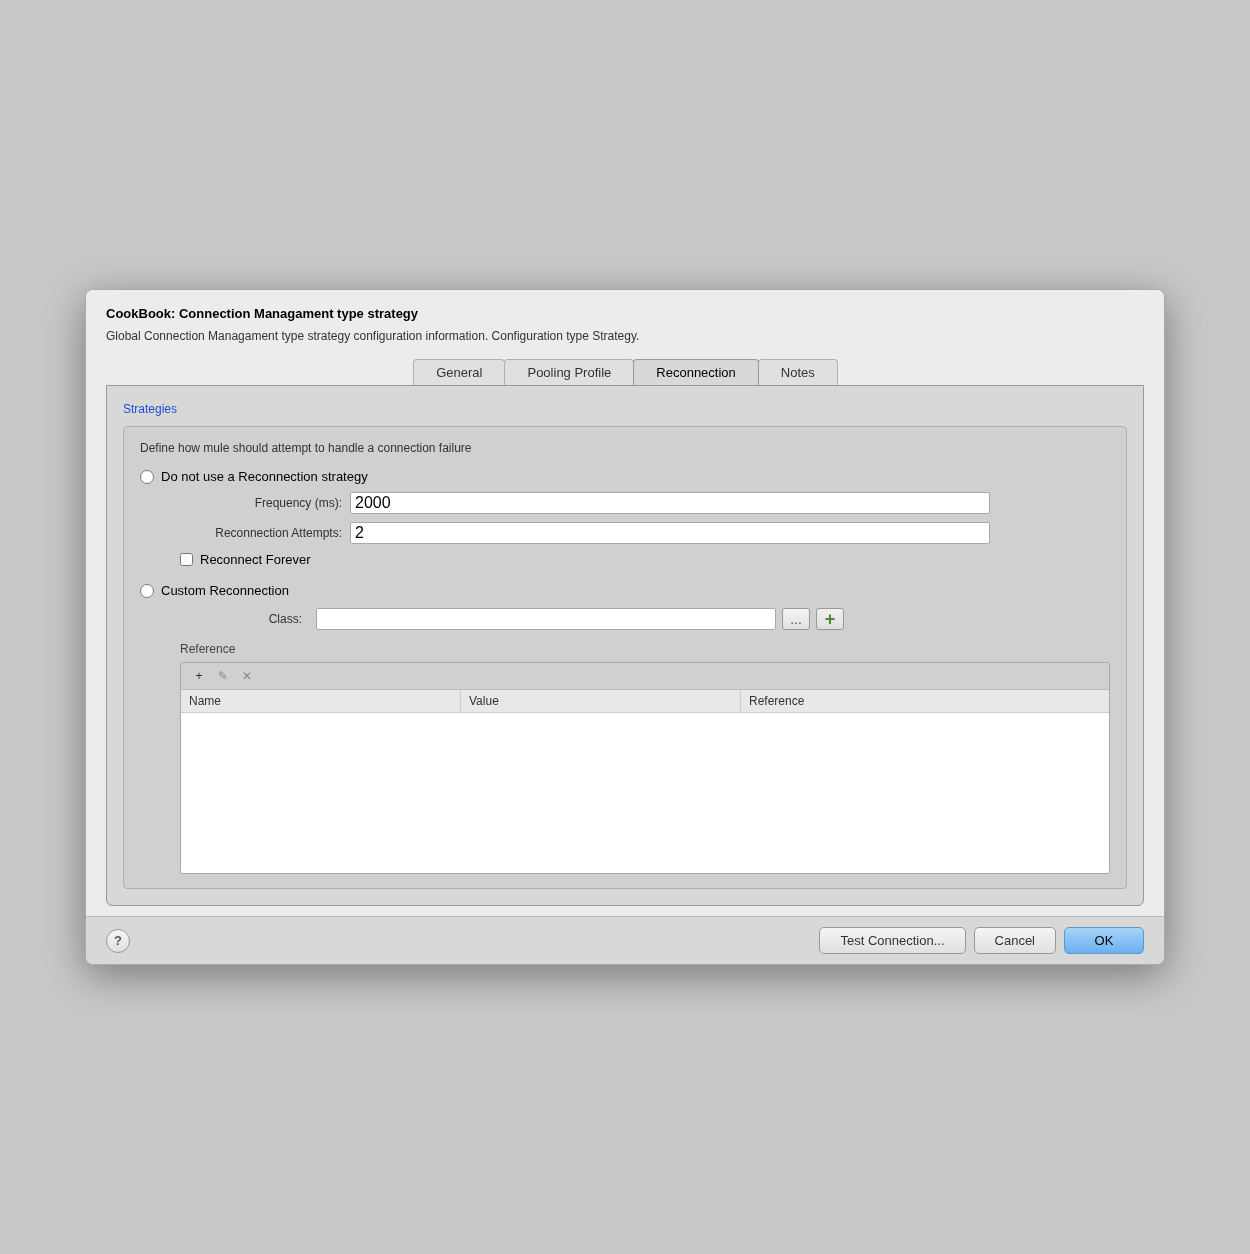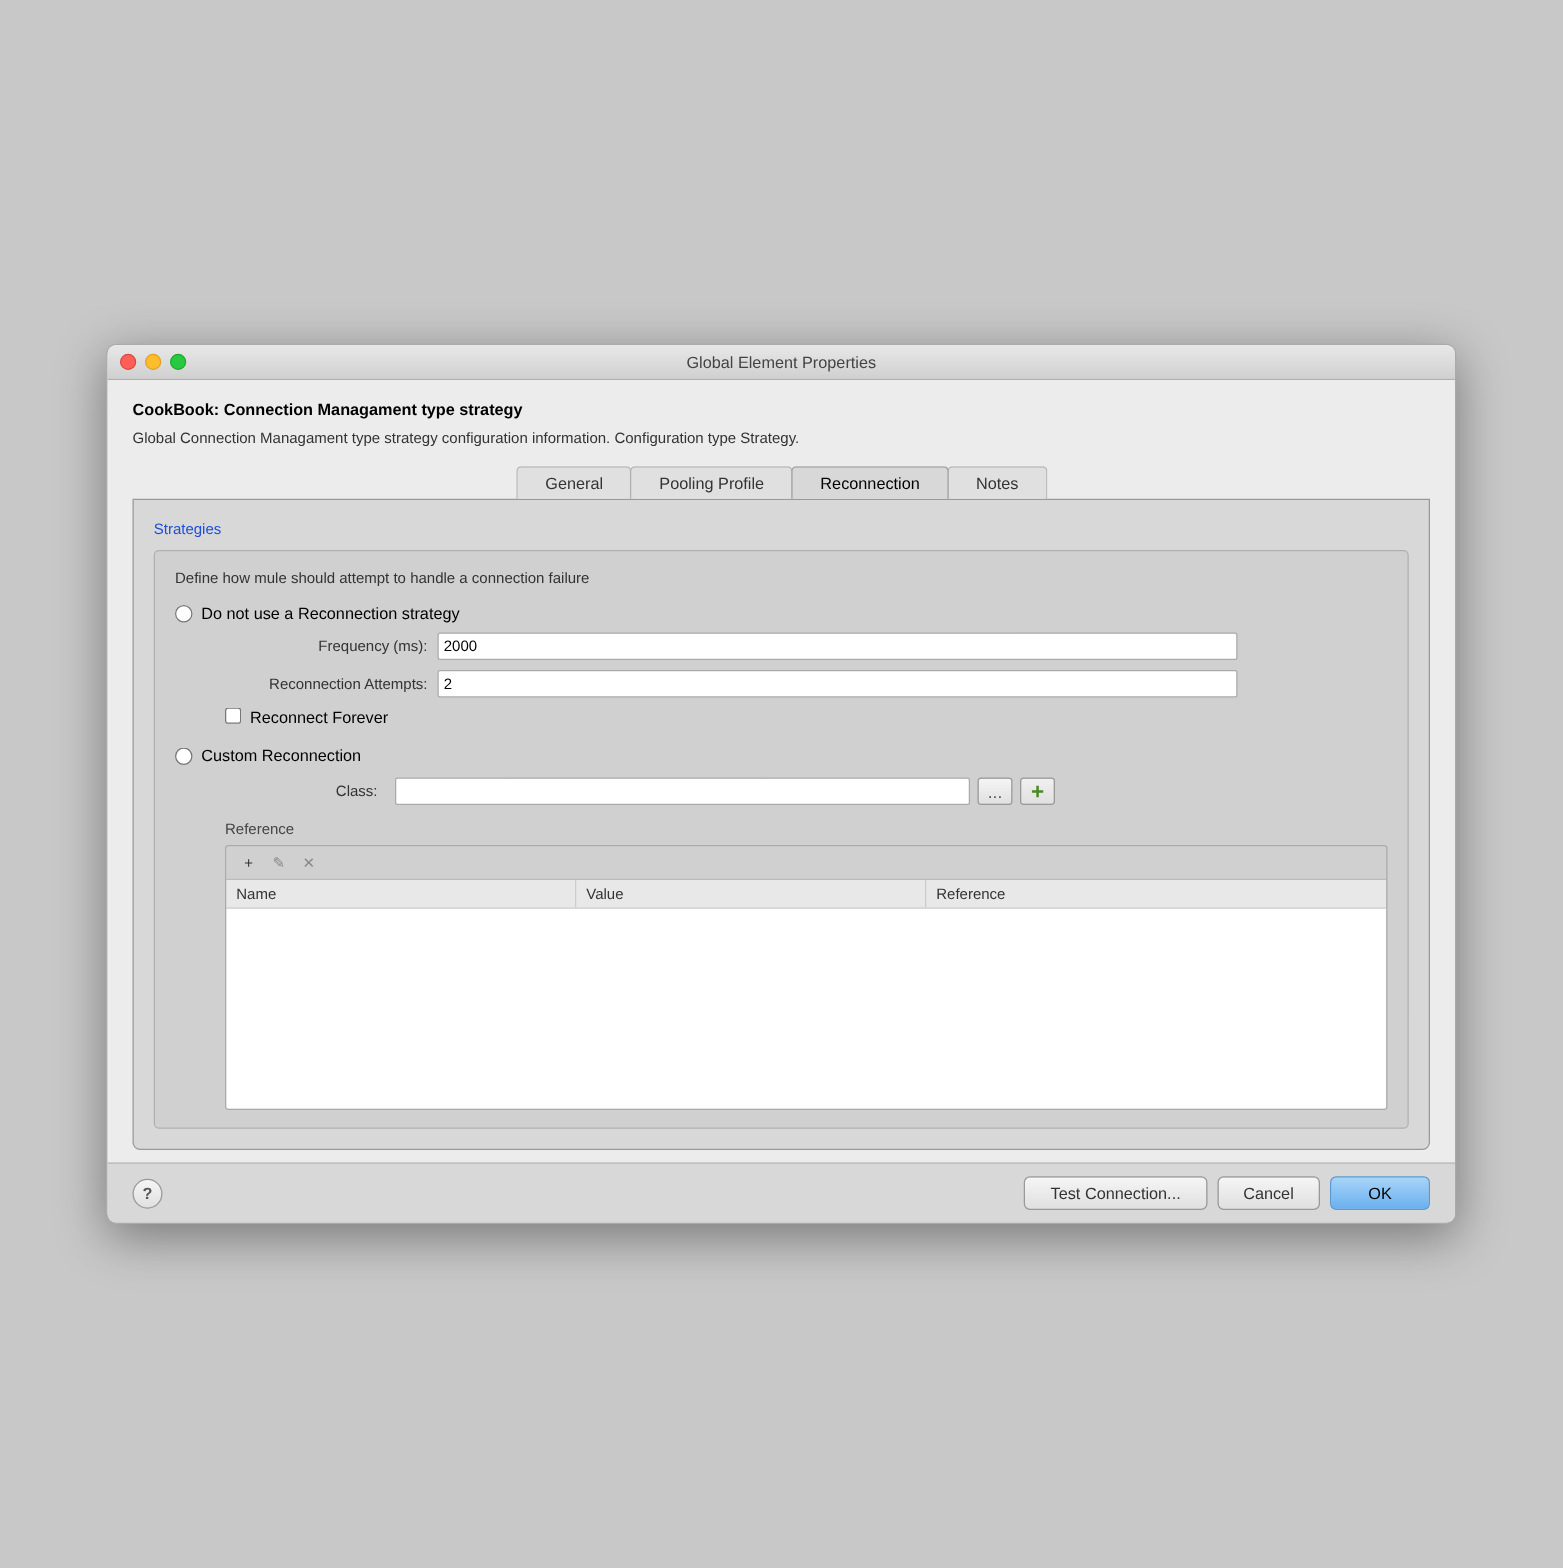--- a/index.html
+++ b/index.html
@@ -176,26 +176,26 @@
     }
 
     .field-input {
       flex: 1;
       max-width: 640px;
       height: 22px;
       border: 1px solid #aaa;
       border-radius: 2px;
       background: white;
       padding: 2px 4px;
-      font-size: 12px;
+      font-size: 16px;
     }
 
     .checkbox-row {
       display: flex;
-      align-items: flex-start;
+      align-items: center;
       gap: 7px;
       margin-bottom: 16px;
       margin-left: 0;
       font-size: 13px;
     }
 
     .checkbox-row input[type="checkbox"] {
       width: 13px;
       height: 13px;
       margin: 0;
@@ -372,28 +372,20 @@
       background: linear-gradient(to bottom, #a8d4f8, #6ab0ef);
       border-color: #5a9ad0;
       color: #000;
     }
   </style>
 </head>
 <body>
 
 <div class="window">
 
-  <div class="titlebar">
-    <div class="titlebar-buttons">
-      <div class="titlebar-btn btn-close"></div>
-      <div class="titlebar-btn btn-min"></div>
-      <div class="titlebar-btn btn-max"></div>
-    </div>
-    <span class="titlebar-title">Global Element Properties</span>
-  </div>
 
   <div class="content-area">
     <div class="header-title">CookBook: Connection Managament type strategy</div>
     <div class="header-desc">Global Connection Managament type strategy configuration information. Configuration type Strategy.</div>
 
     <div class="tabs-container">
       <div class="tab">General</div>
       <div class="tab">Pooling Profile</div>
       <div class="tab active">Reconnection</div>
       <div class="tab">Notes</div>

